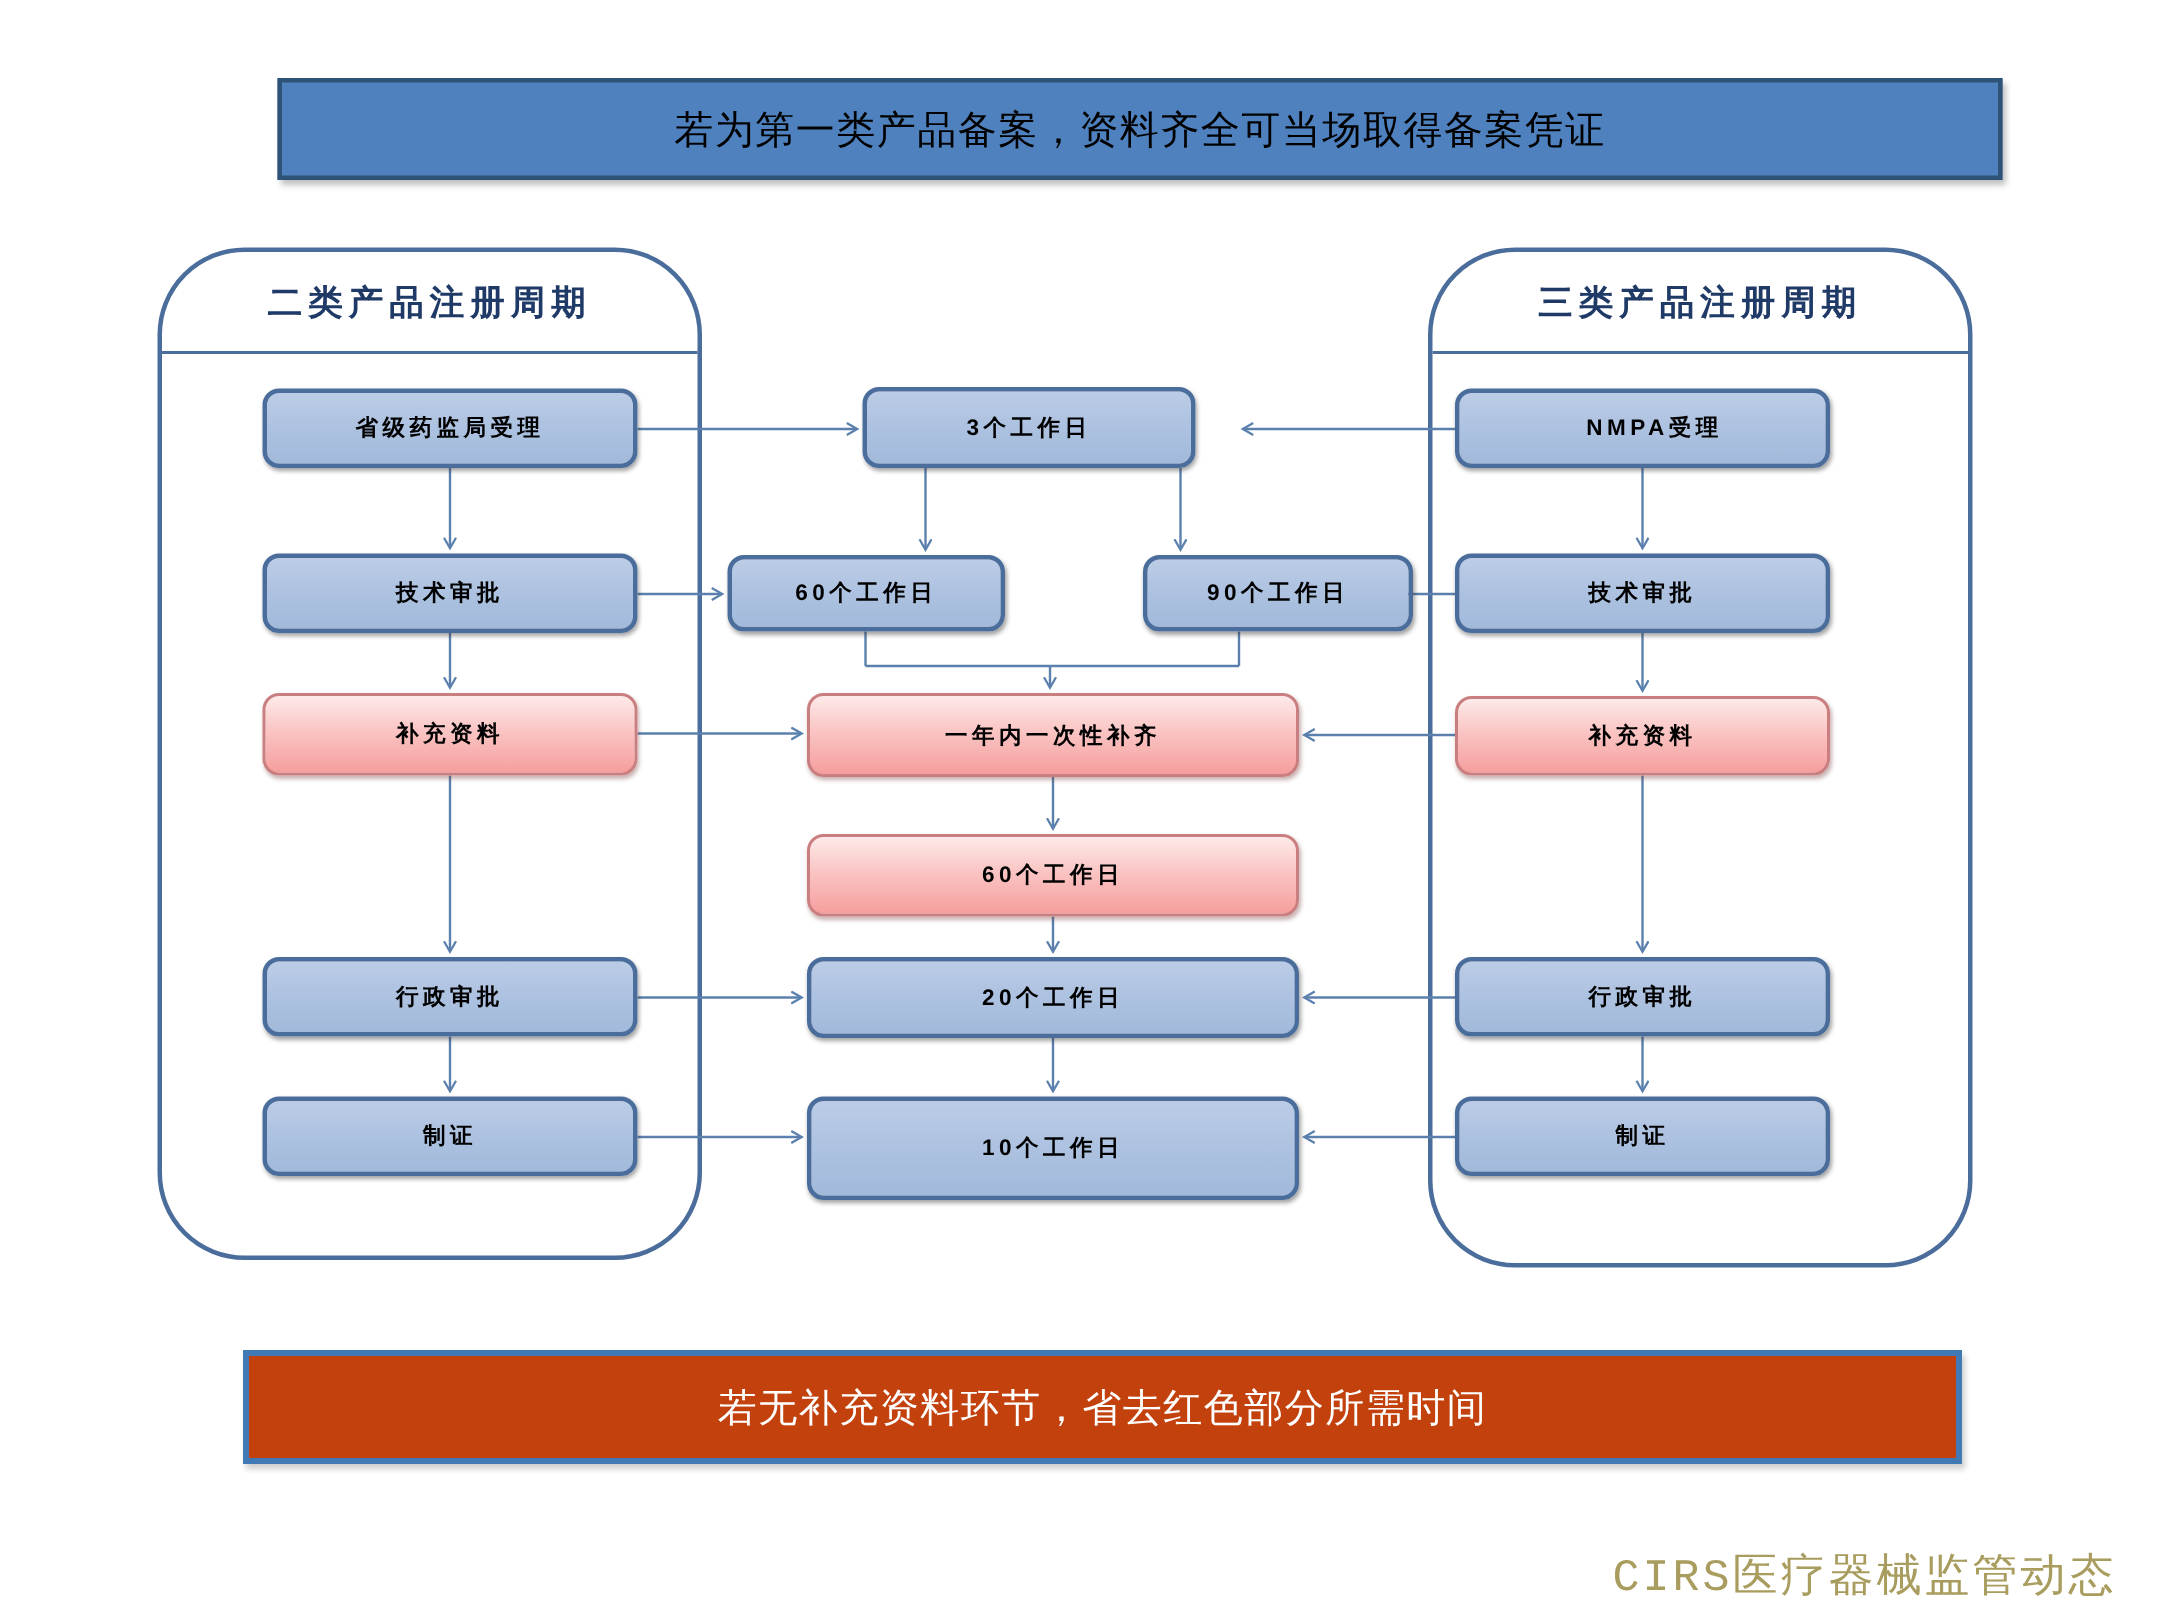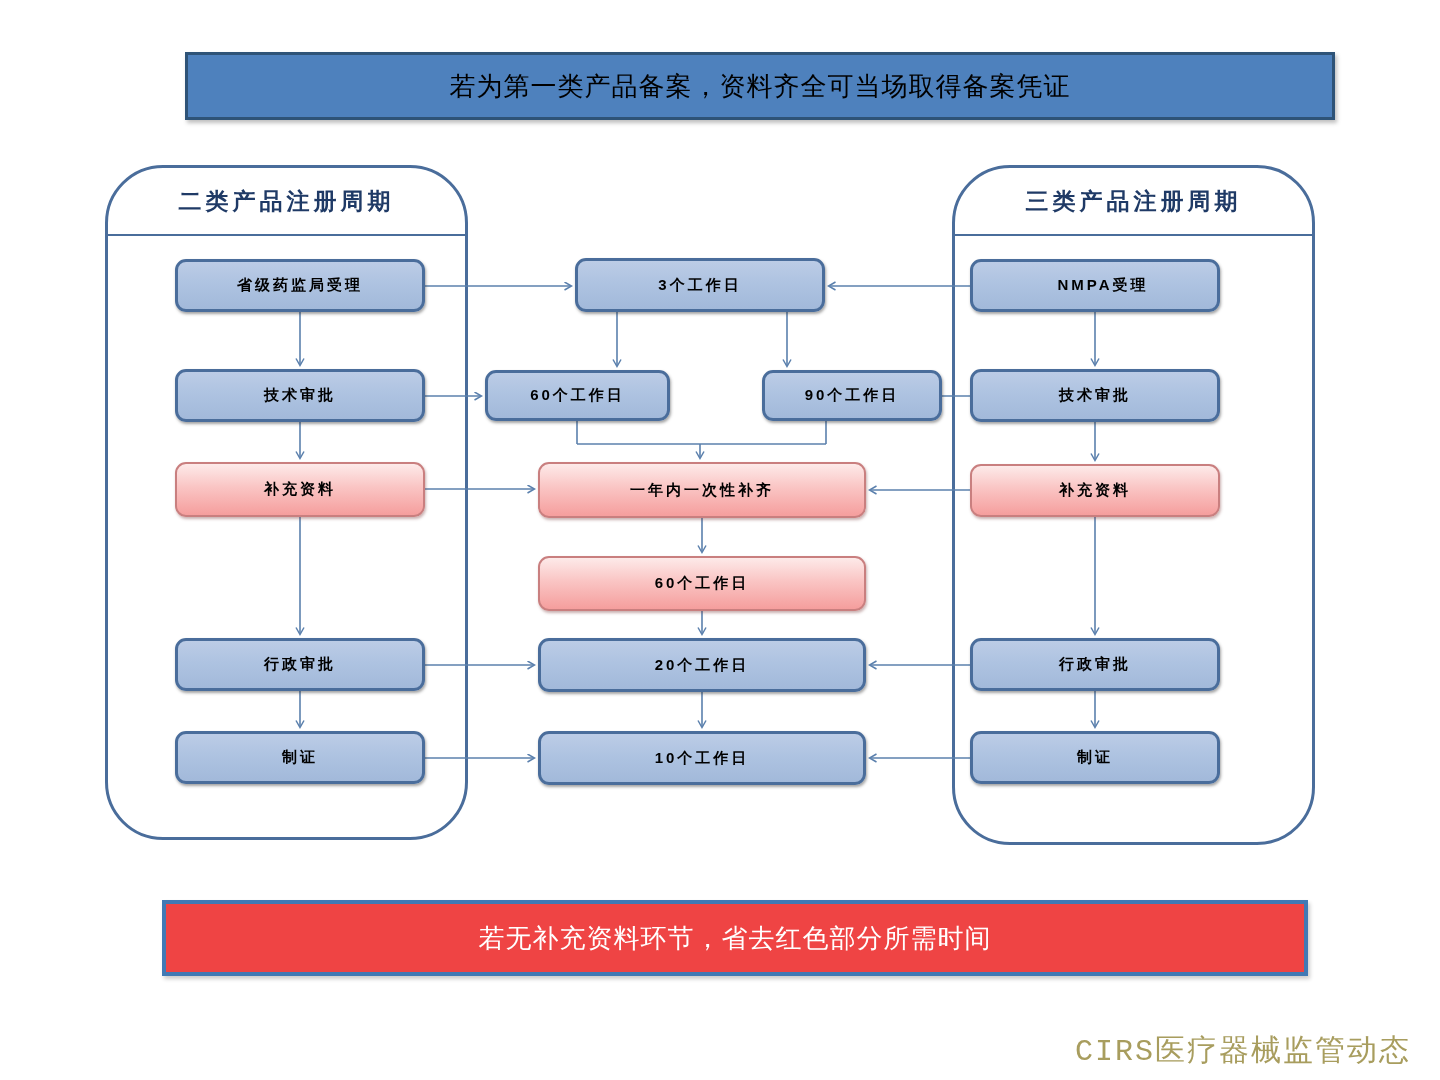--- a/index.html
+++ b/index.html
@@ -11,21 +11,21 @@
   
   .banner-top{
     left:185px;top:52px;width:1150px;height:68px;
     background:#4e81bd;border:3px solid #2e5377;box-sizing:border-box;
     display:flex;align-items:center;justify-content:center;
     color:#000000;font-size:26px;letter-spacing:1px;
     box-shadow:2px 3px 4px rgba(0,0,0,0.25);
   }
   .banner-bottom{
     left:162px;top:900px;width:1146px;height:76px;
-    background:#ef4444;border:4px solid #4179b4;box-sizing:border-box;
+    background:#c2410c;border:4px solid #4179b4;box-sizing:border-box;
     display:flex;align-items:center;justify-content:center;
     color:#ffffff;font-size:26px;letter-spacing:1px;
     box-shadow:2px 3px 4px rgba(0,0,0,0.2);
   }
   
   .panel{
     background:#ffffff;border:3px solid #4a6d9b;border-radius:58px;
     box-sizing:border-box;z-index:0;
   }
   .panel-header{
@@ -126,39 +126,39 @@
 <div class="abs node node-pink" style="left:175px;top:462px;width:250px;height:55px;">
   <span>补充资料</span>
 </div>
 <div class="abs node node-blue" style="left:175px;top:638px;width:250px;height:53px;">
   <span>行政审批</span>
 </div>
 <div class="abs node node-blue" style="left:175px;top:731px;width:250px;height:53px;">
   <span>制证</span>
 </div>
 
-<div class="abs node node-blue" style="left:575px;top:258px;width:250px;height:54px;">
+<div class="abs node node-blue" style="left:575px;top:258px;width:222px;height:54px;">
   <span>3个工作日</span>
 </div>
 <div class="abs node node-blue" style="left:485px;top:370px;width:185px;height:51px;">
   <span>60个工作日</span>
 </div>
 <div class="abs node node-blue" style="left:762px;top:370px;width:180px;height:51px;">
   <span>90个工作日</span>
 </div>
 <div class="abs node node-pink" style="left:538px;top:462px;width:328px;height:56px;">
   <span>一年内一次性补齐</span>
 </div>
 <div class="abs node node-pink" style="left:538px;top:556px;width:328px;height:55px;">
   <span>60个工作日</span>
 </div>
 <div class="abs node node-blue" style="left:538px;top:638px;width:328px;height:54px;">
   <span>20个工作日</span>
 </div>
-<div class="abs node node-blue" style="left:538px;top:731px;width:328px;height:54px;">
+<div class="abs node node-blue" style="left:538px;top:731px;width:328px;height:69px;">
   <span>10个工作日</span>
 </div>
 
 <div class="abs node node-blue" style="left:970px;top:259px;width:250px;height:53px;padding-left:16px;">
   <span>NMPA受理</span>
 </div>
 <div class="abs node node-blue" style="left:970px;top:369px;width:250px;height:53px;">
   <span>技术审批</span>
 </div>
 <div class="abs node node-pink" style="left:970px;top:464px;width:250px;height:53px;">

